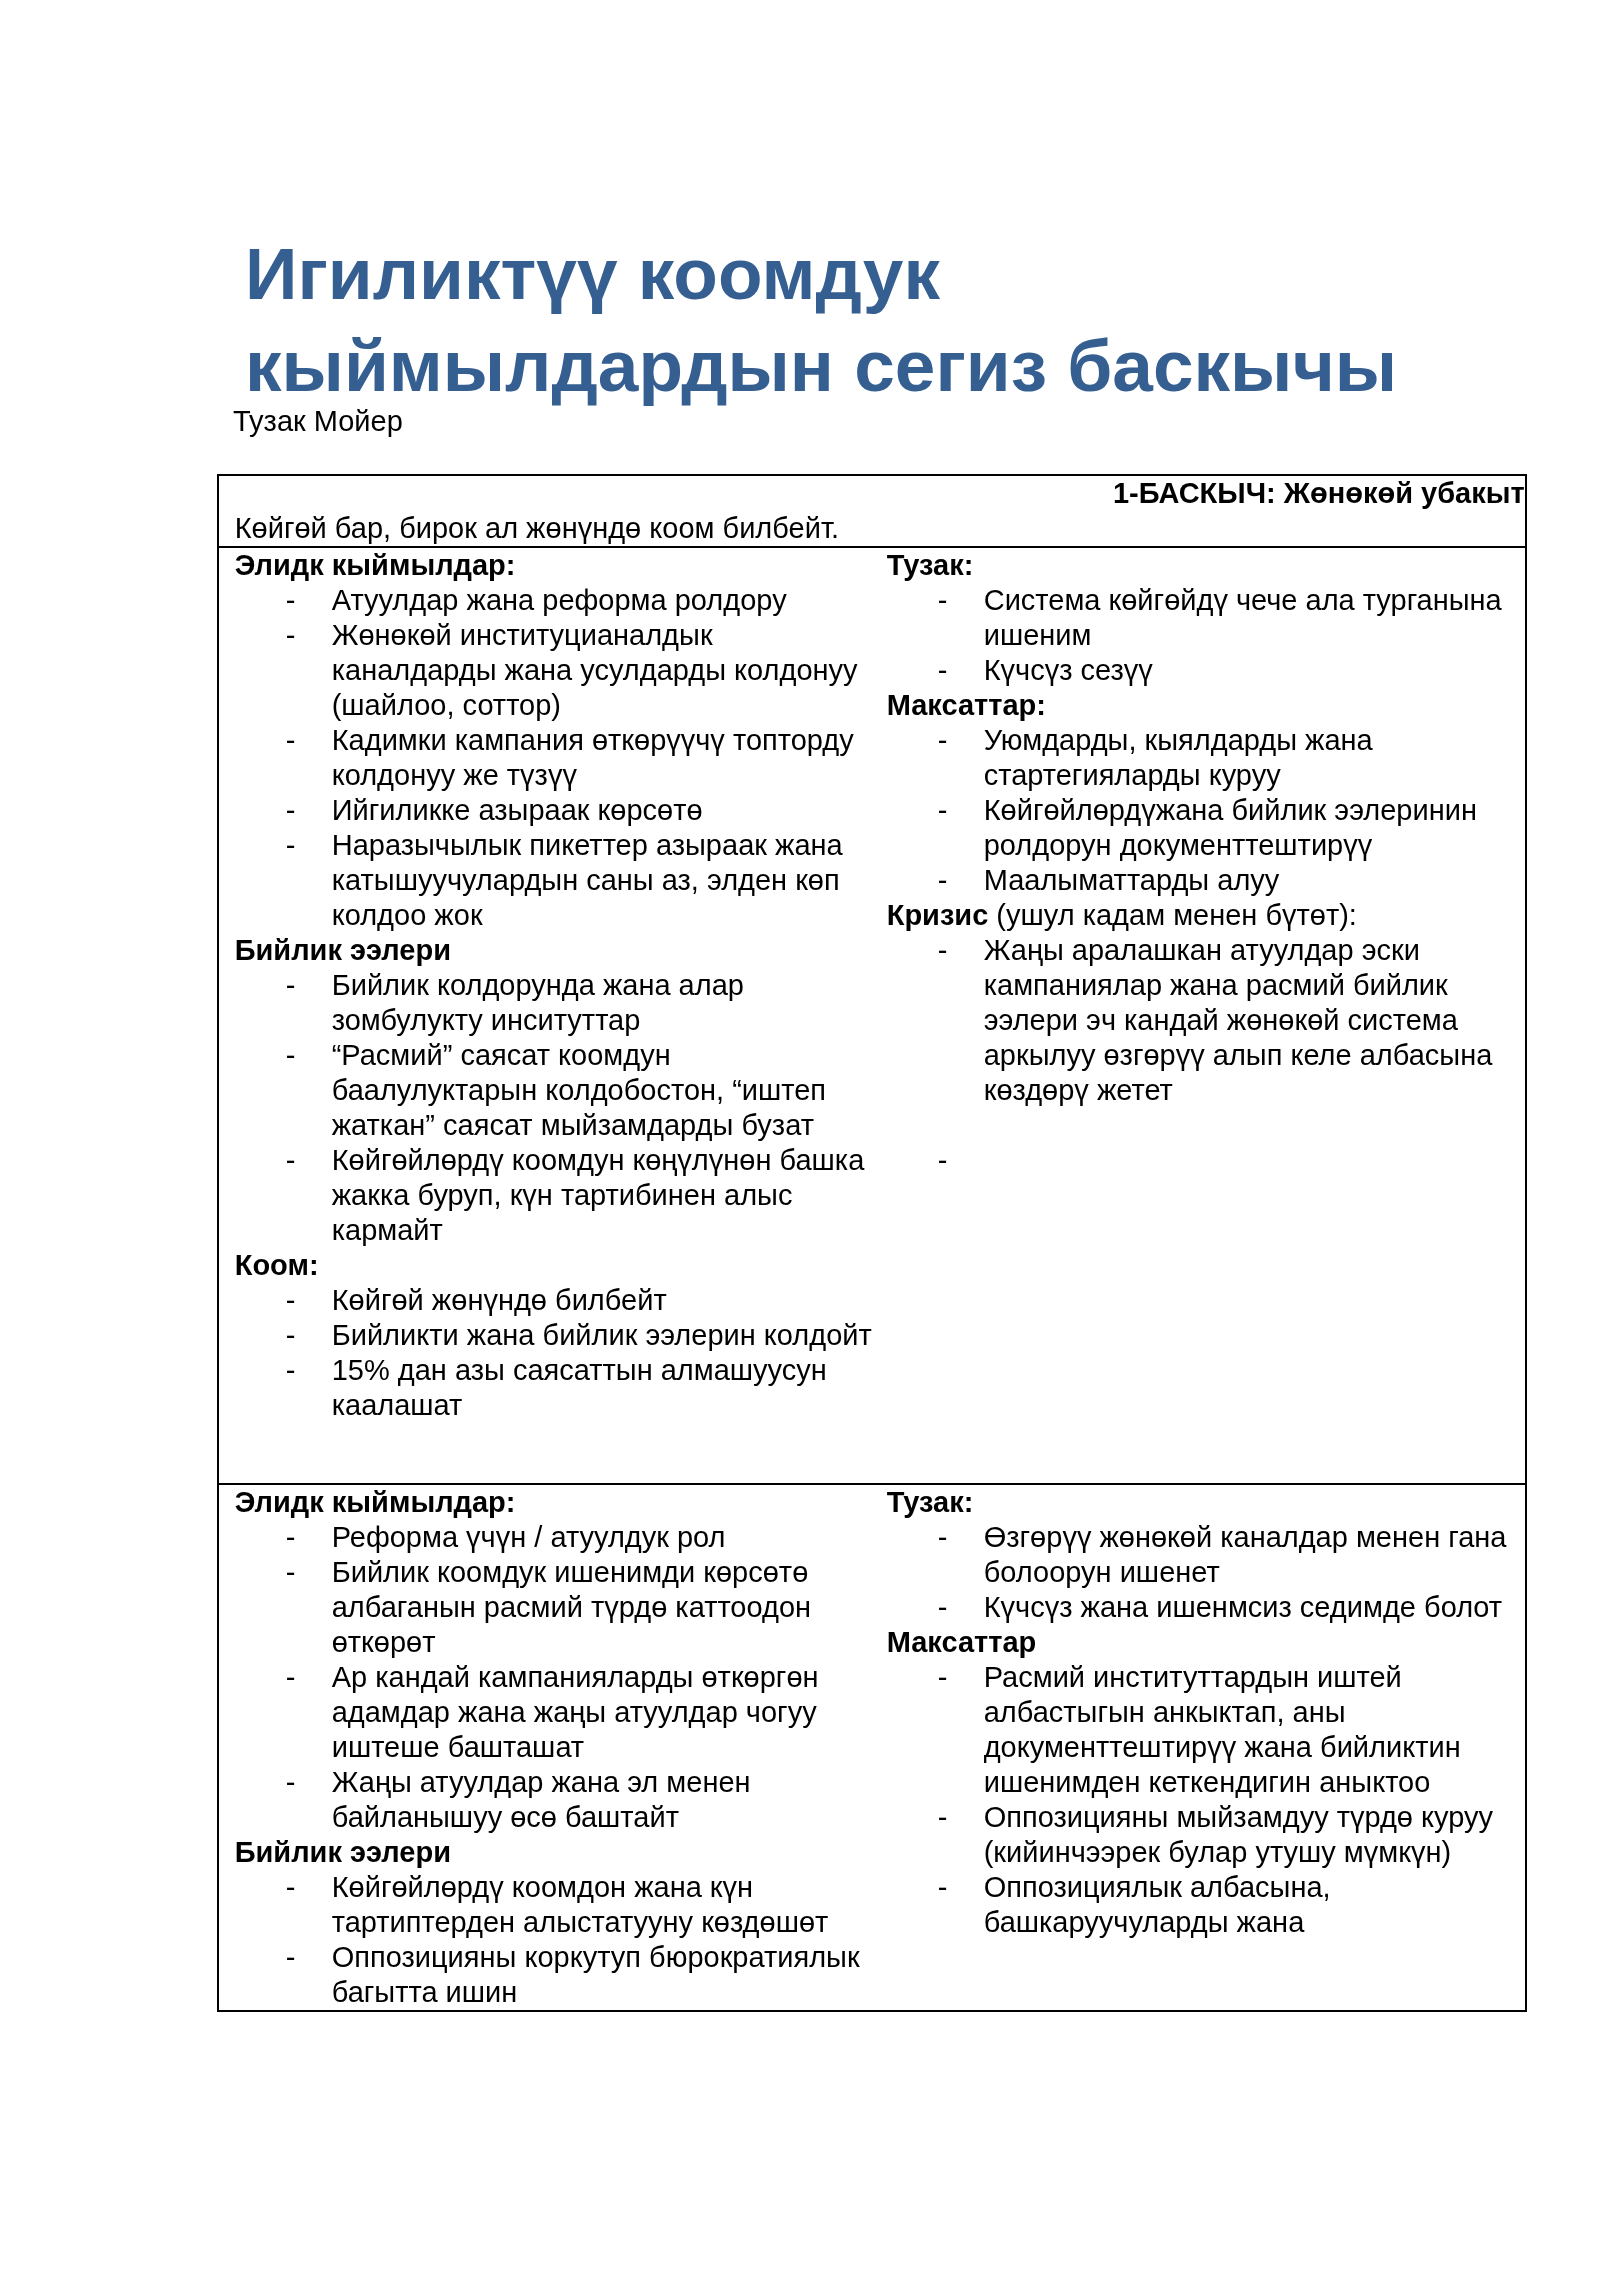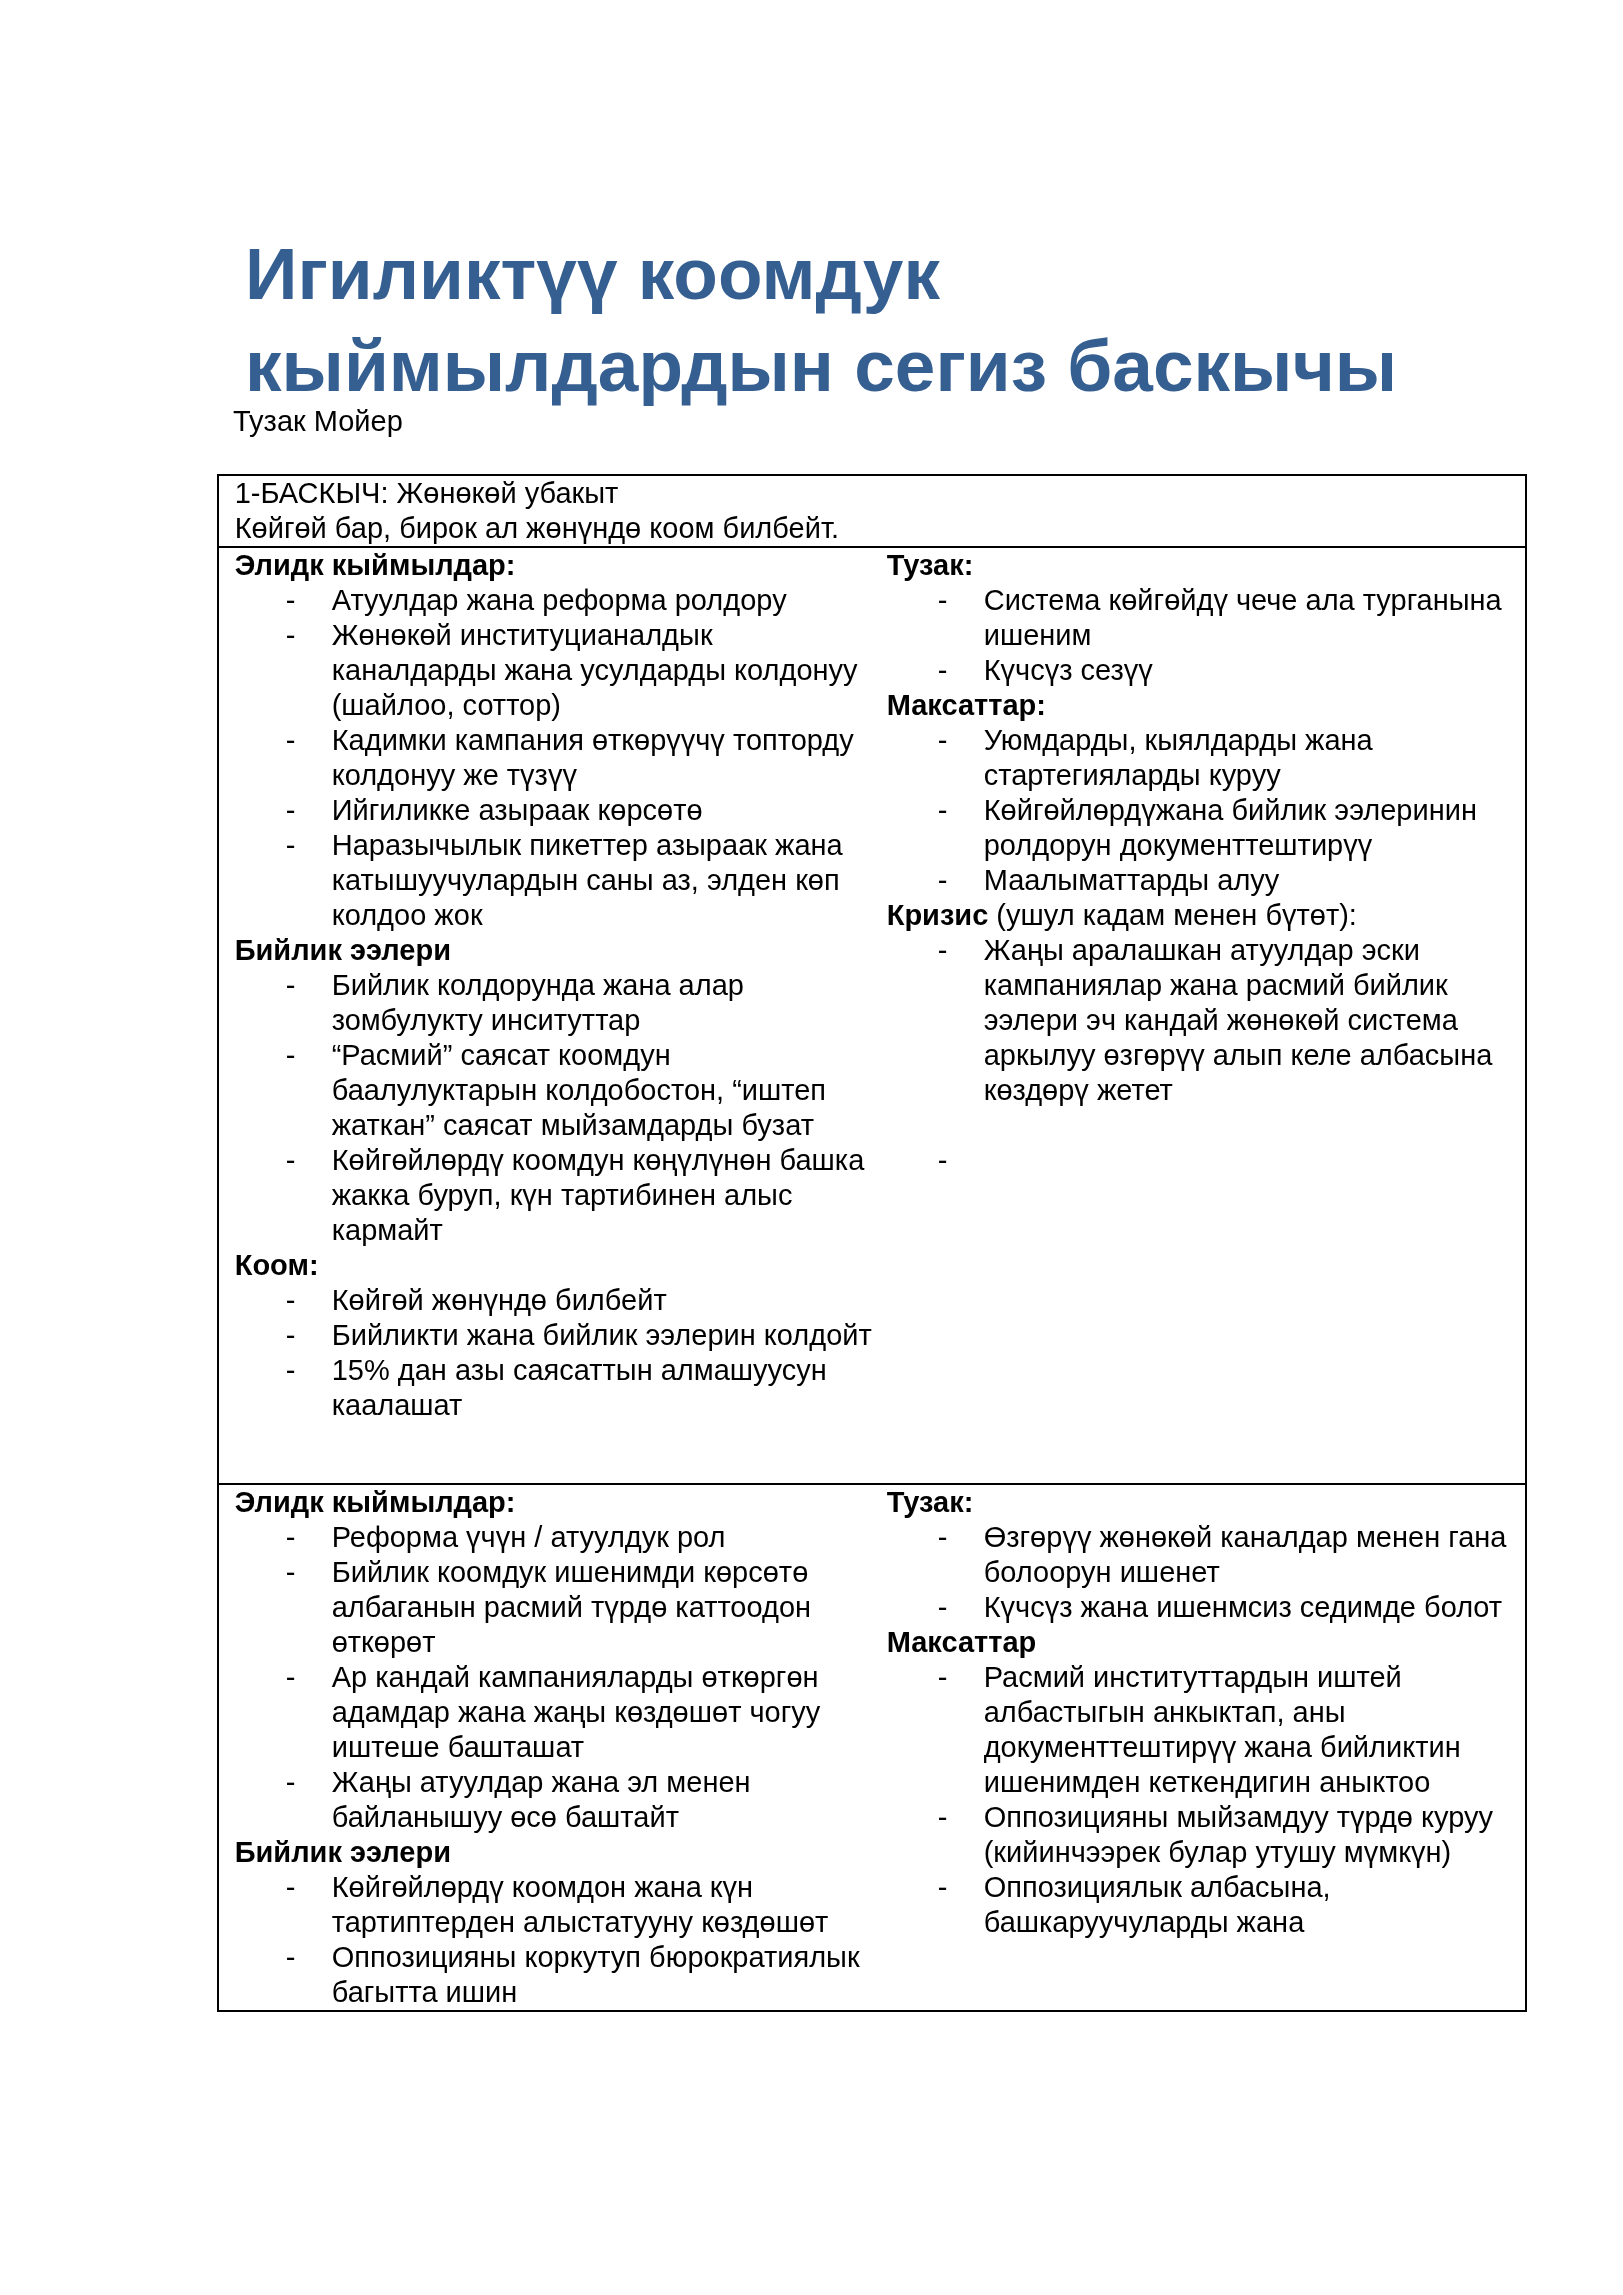--- a/index.html
+++ b/index.html
@@ -3,21 +3,21 @@
 <meta charset="utf-8">
 <style>
   html, body { margin: 0; padding: 0; background: #ffffff; }
   body { width: 1623px; height: 2295px; position: relative; overflow: hidden;
          font-family: "Liberation Sans", sans-serif; color: #000; }
   .title { position: absolute; left: 233px; top: 216px; width: 1302px;
            font-size: 73px; line-height: 92px; font-weight: bold; color: #365F91; margin: 12px; }
   .author { position: absolute; left: 233px; top: 404px; font-size: 29px; line-height: 35px; }
   .table { position: absolute; left: 217px; top: 474px; width: 1307px; border-collapse: collapse; }
   .table td { border: 2.6px solid #000; vertical-align: top; padding: 0 0 0 15.7px; font-size: 29px; line-height: 35px; }
-  .stage-head { font-weight: normal; }
+  .stage-head { font-weight: bold; text-align: right; }
   .cols { display: flex; }
   .col { width: 652px; box-sizing: border-box; }
   .col.right { width: 638px; }
   .sec { font-weight: bold; }
   .sec .light { font-weight: normal; }
   ul { list-style: none; margin: 0; padding: 0; }
   li { position: relative; padding-left: 97px; padding-right: 13px; }
   li .dash { position: absolute; left: 51px; top: 0; }
   .cell1 { height: 935px; }
   .cell2 { height: 521px; }
@@ -83,21 +83,21 @@
         </td>
       </tr>
       <tr>
         <td class="cell2">
           <div class="cols">
             <div class="col left">
               <div class="sec"><span>Элидк кыймылдар:</span></div>
               <ul>
                 <li><span class="dash">-</span><span>Реформа үчүн / атуулдук рол</span></li>
                 <li><span class="dash">-</span><span>Бийлик коомдук ишенимди көрсөтө албаганын расмий түрдө каттоодон өткөрөт</span></li>
-                <li><span class="dash">-</span><span>Ар кандай кампанияларды өткөргөн адамдар жана жаңы көздөшөт чогуу иштеше башташат</span></li>
+                <li><span class="dash">-</span><span>Ар кандай кампанияларды өткөргөн адамдар жана жаңы атуулдар чогуу иштеше башташат</span></li>
                 <li><span class="dash">-</span><span>Жаңы атуулдар жана эл менен байланышуу өсө баштайт</span></li>
               </ul>
               <div class="sec"><span>Бийлик ээлери</span></div>
               <ul>
                 <li><span class="dash">-</span><span>Көйгөйлөрдү коомдон жана күн тартиптерден алыстатууну көздөшөт</span></li>
                 <li><span class="dash">-</span><span>Оппозицияны коркутуп бюрократиялык багытта ишин</span></li>
               </ul>
             </div>
             <div class="col right">
               <div class="sec"><span>Тузак:</span></div>

